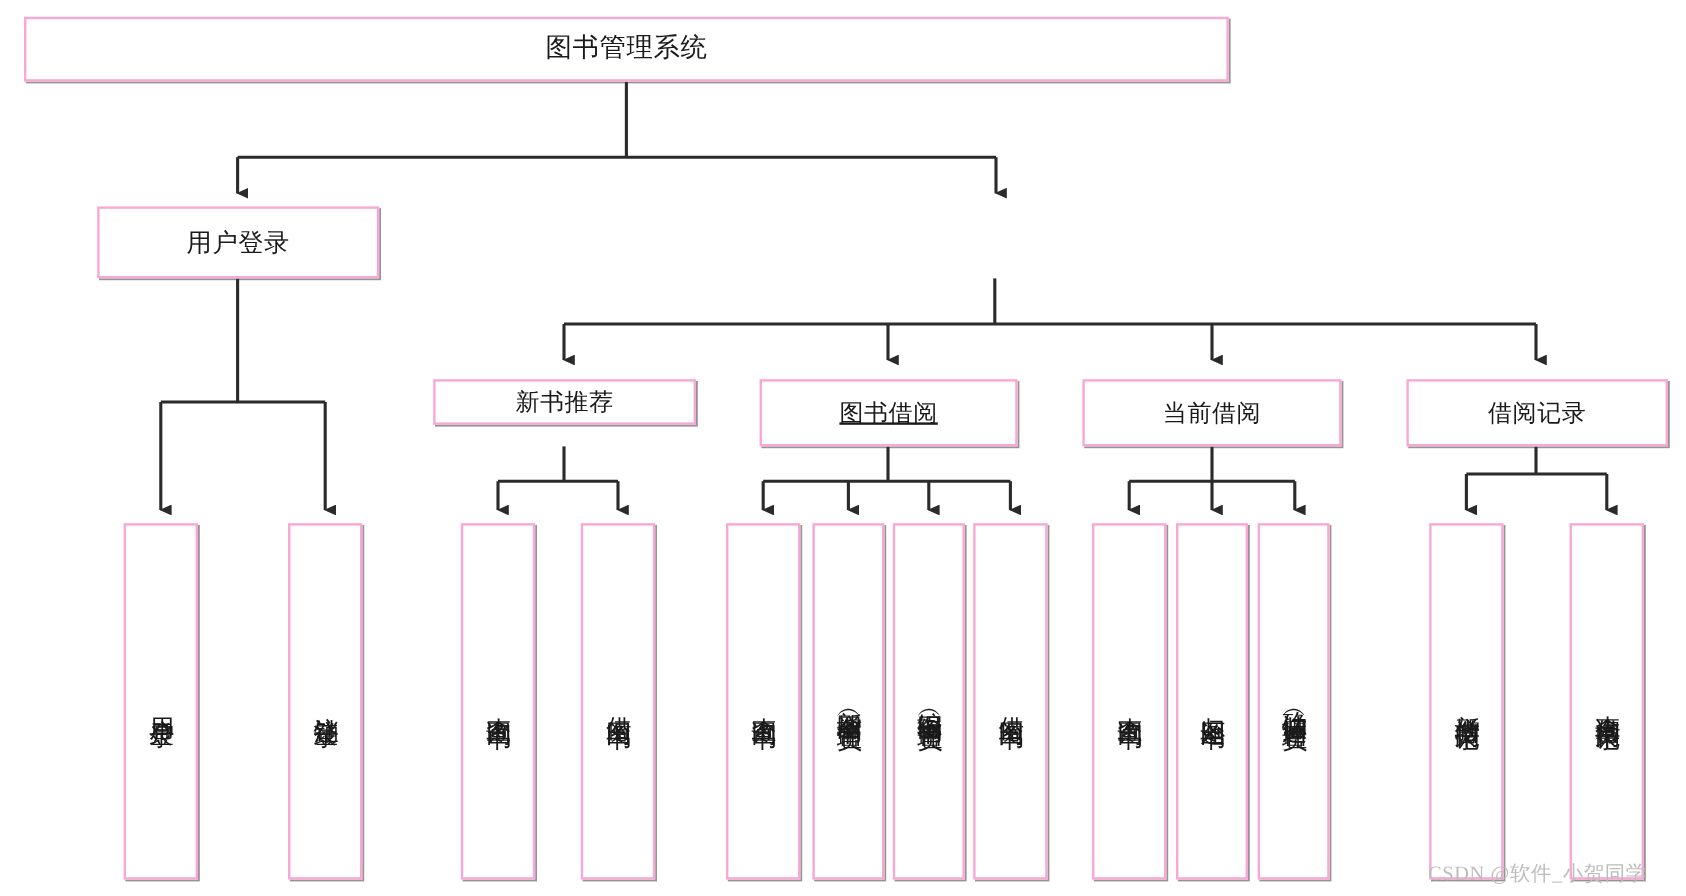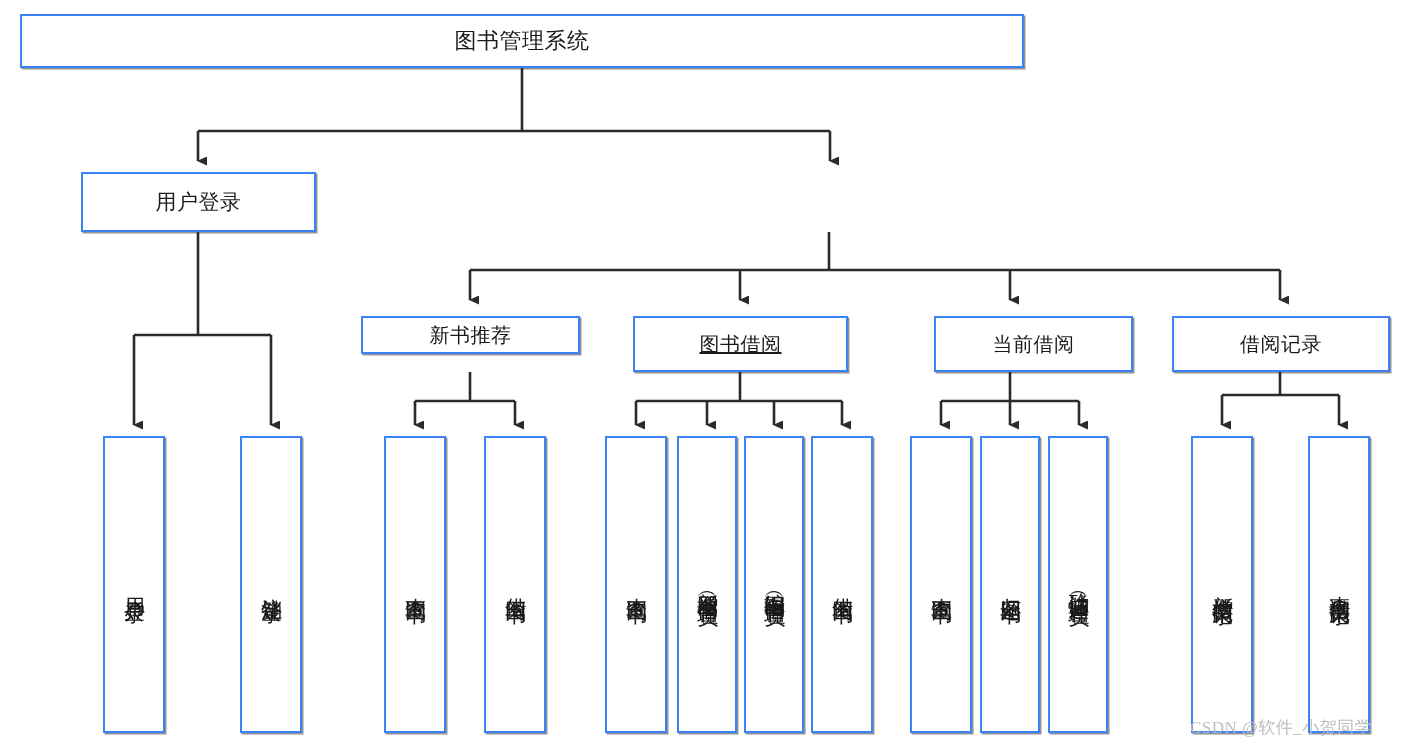--- a/index.html
+++ b/index.html
@@ -23,21 +23,21 @@
     left: 0;
     top: 0;
     width: 1405px;
     height: 747px;
     pointer-events: none;
   }
   .node {
     position: absolute;
     box-sizing: border-box;
     background: #ffffff;
-    border: 2px solid #3b82f6;
+    border: 2px solid #f9a8d4;
     display: flex;
     align-items: center;
     justify-content: center;
     color: #1a1a1a;
     box-shadow: 1.5px 1.5px 0 rgba(60,60,60,0.55);
   }
   .node .label {
     text-align: center;
     letter-spacing: 0.5px;
     line-height: 1.15;
@@ -131,21 +131,21 @@
   <div class="node lvl1" style="left:81px; top:172px; width:235px; height:60px;">
     <span class="label">用户登录</span>
   </div>
 
   <div class="node lvl2" style="left:361px; top:316px; width:219px; height:38px;">
     <span class="label">新书推荐</span>
   </div>
   <div class="node lvl2" style="left:633px; top:316px; width:215px; height:56px;text-decoration:underline;">
     <span class="label">图书借阅</span>
   </div>
-  <div class="node lvl2" style="left:902px; top:316px; width:199px; height:56px;margin-left:32px;">
+  <div class="node lvl2" style="left:902px; top:316px; width:216px; height:56px;">
     <span class="label">当前借阅</span>
   </div>
   <div class="node lvl2" style="left:1172px; top:316px; width:218px; height:56px;">
     <span class="label">借阅记录</span>
   </div>
 
   <div class="node leaf" style="left:103px; top:436px; width:62px; height:297px;">
     <span class="label">用户登录</span>
   </div>
   <div class="node leaf" style="left:240px; top:436px; width:62px; height:297px;">

